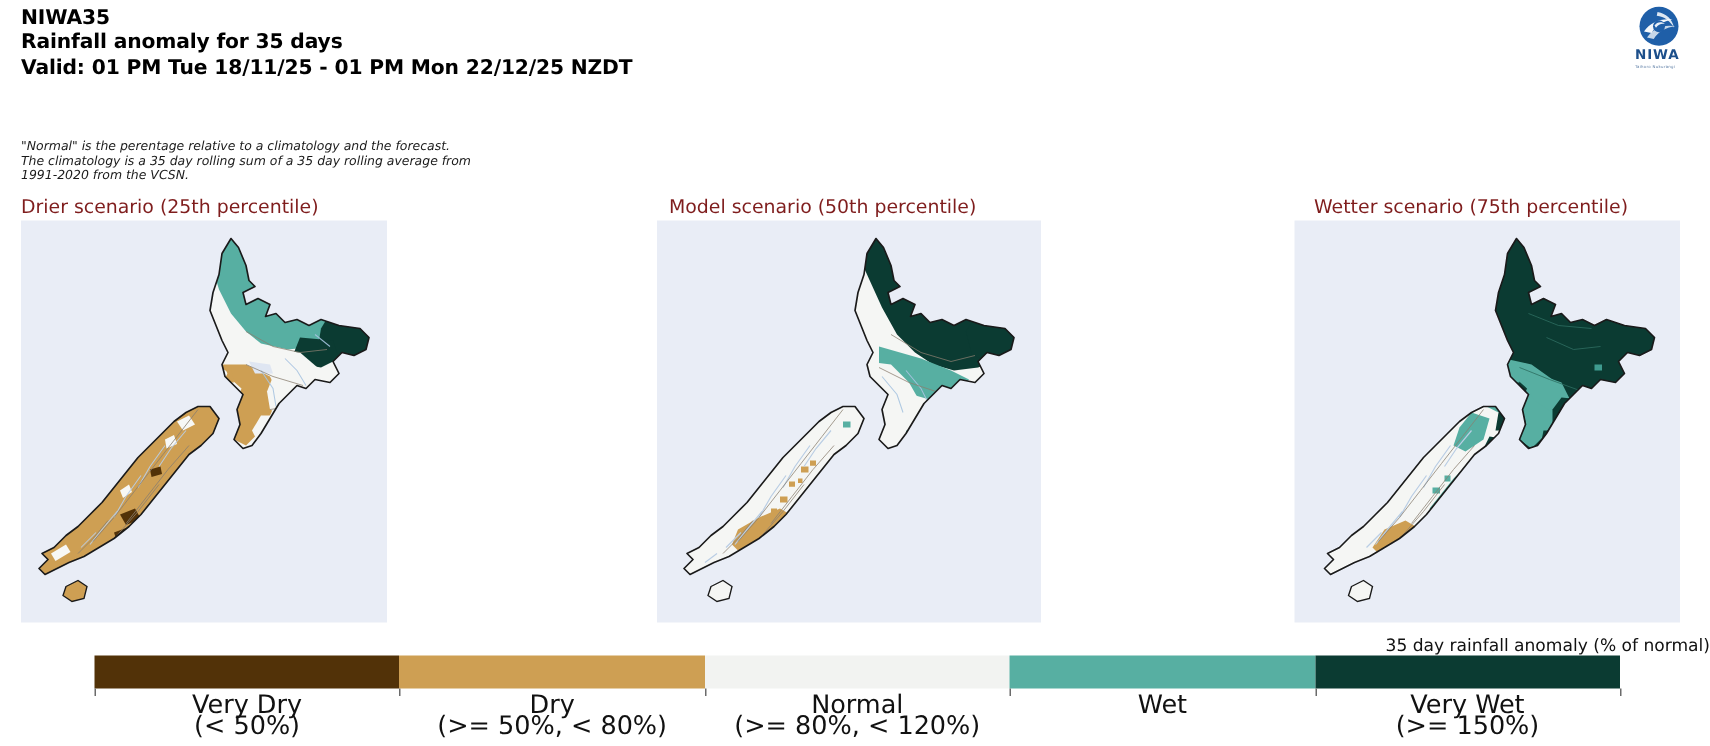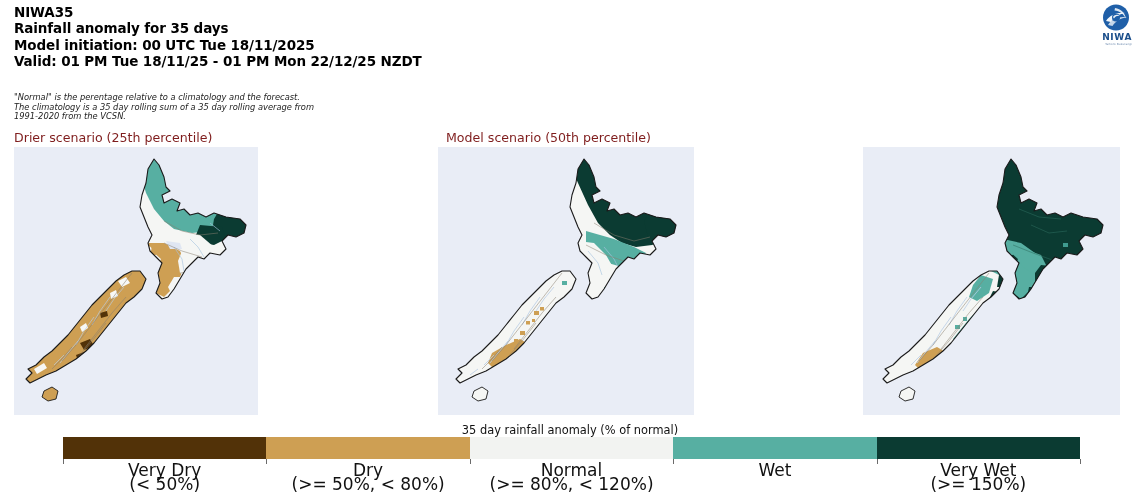--- a/index.html
+++ b/index.html
@@ -23,21 +23,21 @@
   #footnote {
     position: absolute; left: 14px; top: 93px;
     font-style: italic; font-size: 8.3px; color: #1a1a1a;
     line-height: 9.6px; width: 300px;
   }
 
   
   #niwa-logo {
     position: absolute; right: 8px; top: 3px;
     width: 42px; height: 44px;
-    display: flex; flex-direction: column; align-items: flex-end;
+    display: flex; flex-direction: column; align-items: flex-start;
   }
   #niwa-logo .mark { width: 32px; height: 30px; }
   #niwa-logo .wordmark {
     font-size: 9px; font-weight: bold; color: #1c4f8b;
     letter-spacing: 0.6px; line-height: 9px; margin-top: 0px;
   }
   #niwa-logo .tagline {
     font-size: 2.6px; color: #5f7fa6; letter-spacing: .2px;
     line-height: 3px; margin-top: 1px;
   }
@@ -57,21 +57,21 @@
     background: #e9edf6; overflow: hidden;
   }
   #panel-0 { left: 14px;  width: 244px; }
   #panel-1 { left: 438px; width: 256px; }
   #panel-2 { left: 863px; width: 257px; }
   .map-svg { position:absolute; left:0; top:0; width:100%; height:100%; display:block; }
 
   
   #cbar-caption {
     position: absolute; left: 0; top: 423px; width: 1140px;
-    text-align: center; font-size: 11.4px; color: #111;
+    text-align: right; font-size: 11.4px; color: #111;
   }
   #colorbar {
     position: absolute; left: 63px; top: 437px;
     width: 1017px; height: 22px;
     display: flex; border: 0;
   }
   #colorbar .band { height: 100%; }
   #cbar-ticks {
     position: absolute; left: 63px; top: 459px;
     width: 1017px; height: 5px;
@@ -90,41 +90,41 @@
   #cbar-labels .lab .rng { display: block; }
 </style>
 </head>
 <body>
 
 <div id="root">
 
   <div id="header-block">
     <div>NIWA35</div>
     <div>Rainfall anomaly for 35 days</div>
-    <div>Model initiation: 00 UTC Tue 18/11/2025</div>
     <div>Valid: 01 PM Tue 18/11/25 - 01 PM Mon 22/12/25 NZDT</div>
   </div>
 
   <div id="footnote">"Normal" is the perentage relative to a climatology and the forecast. The climatology is a 35 day rolling sum of a 35 day rolling average from 1991-2020 from the VCSN.</div>
 
   <div id="niwa-logo">
     <svg class="mark" viewBox="0 0 64 60">
       <circle cx="32" cy="29" r="26" fill="#1f5fa8"></circle>
       <path d="M12 36 C20 24 34 18 50 20 C38 22 28 28 22 38 Z" fill="#ffffff" opacity="0.95"></path>
       <path d="M16 44 C24 32 38 26 54 29 C42 30 31 36 25 46 Z" fill="#ffffff" opacity="0.75"></path>
       <path d="M30 10 C42 12 50 20 52 31 C47 22 39 16 29 15 Z" fill="#ffffff" opacity="0.85"></path>
       <circle cx="32" cy="29" r="8" fill="#1f5fa8"></circle>
       <path d="M26 28 C29 23 36 22 40 26 C36 25 31 26 28 31 Z" fill="#ffffff" opacity="0.9"></path>
     </svg>
     <div class="wordmark">NIWA</div>
     <div class="tagline">Taihoro Nukurangi</div>
   </div>
 
   <div class="panel-title" id="title-p0">Drier scenario (25th percentile)</div>
   <div class="panel-title" id="title-p1">Model scenario (50th percentile)</div>
+  <div class="panel-title" id="title-p2">Wetter scenario (75th percentile)</div>
 
   <div class="map-panel" id="panel-0" style="background: rgb(233, 237, 246);">
     <svg class="map-svg" viewBox="0 0 244 268" preserveAspectRatio="xMidYMid meet">
       <defs>
         <clipPath id="clipN0">
             <path d="M140 12 L145 18 L150 30 L152 40 L156 44 L148 48 L150 56 L158 52 L166 56 L163 64
           L170 62 L176 68 L184 66 L192 70 L200 66 L212 70 L226 72 L232 78 L230 86 L222 90 L214 88 L208 94
           L212 102 L206 108 L196 106 L190 112 L184 110 L178 116 L172 122 L166 132 L160 142 L154 150
           L148 152 L142 146 L146 136 L144 126 L148 116 L142 110 L136 104 L134 96 L138 88 L134 80
           L130 70 L126 60 L128 48 L132 36 L134 22 Z"></path>

